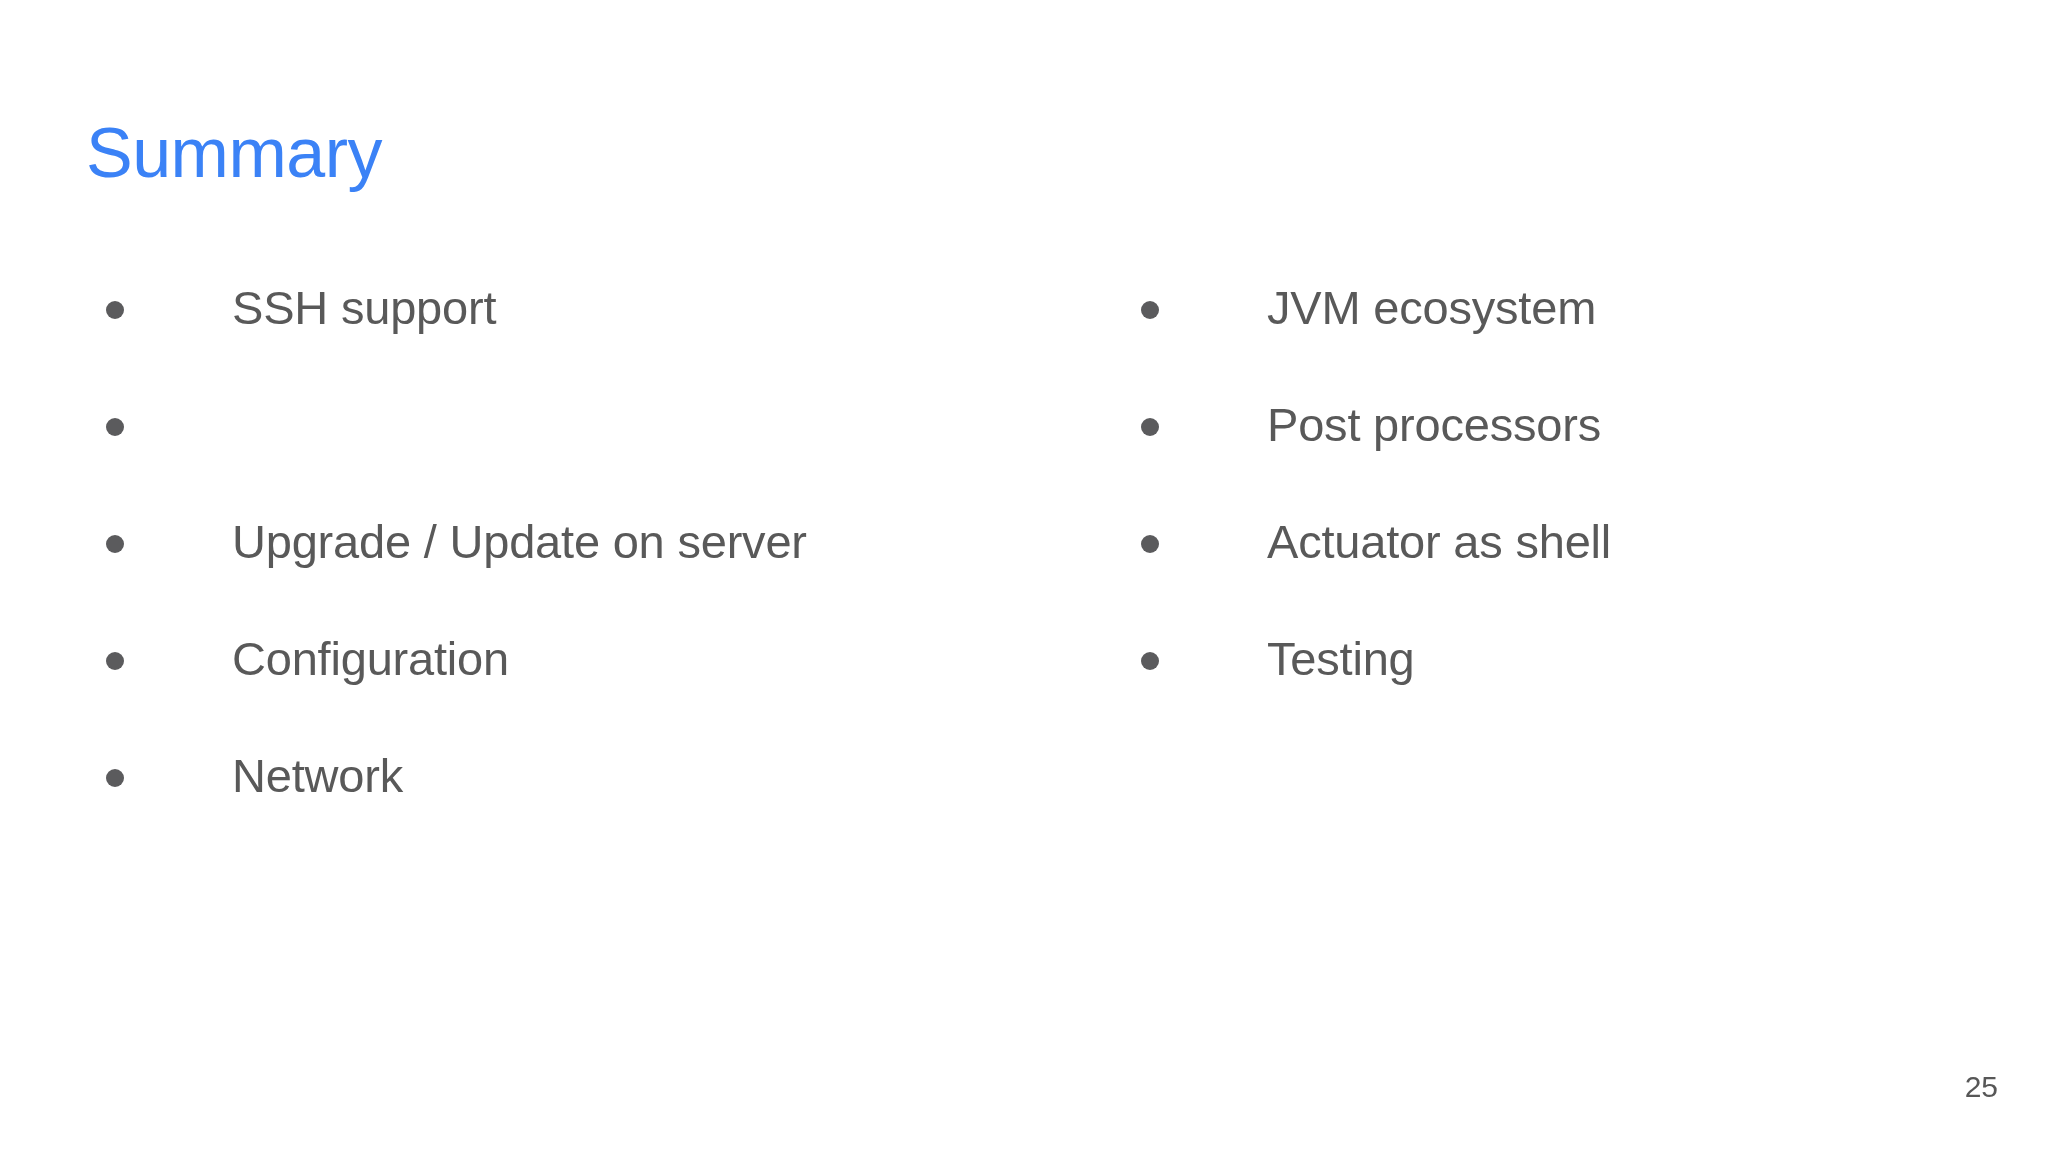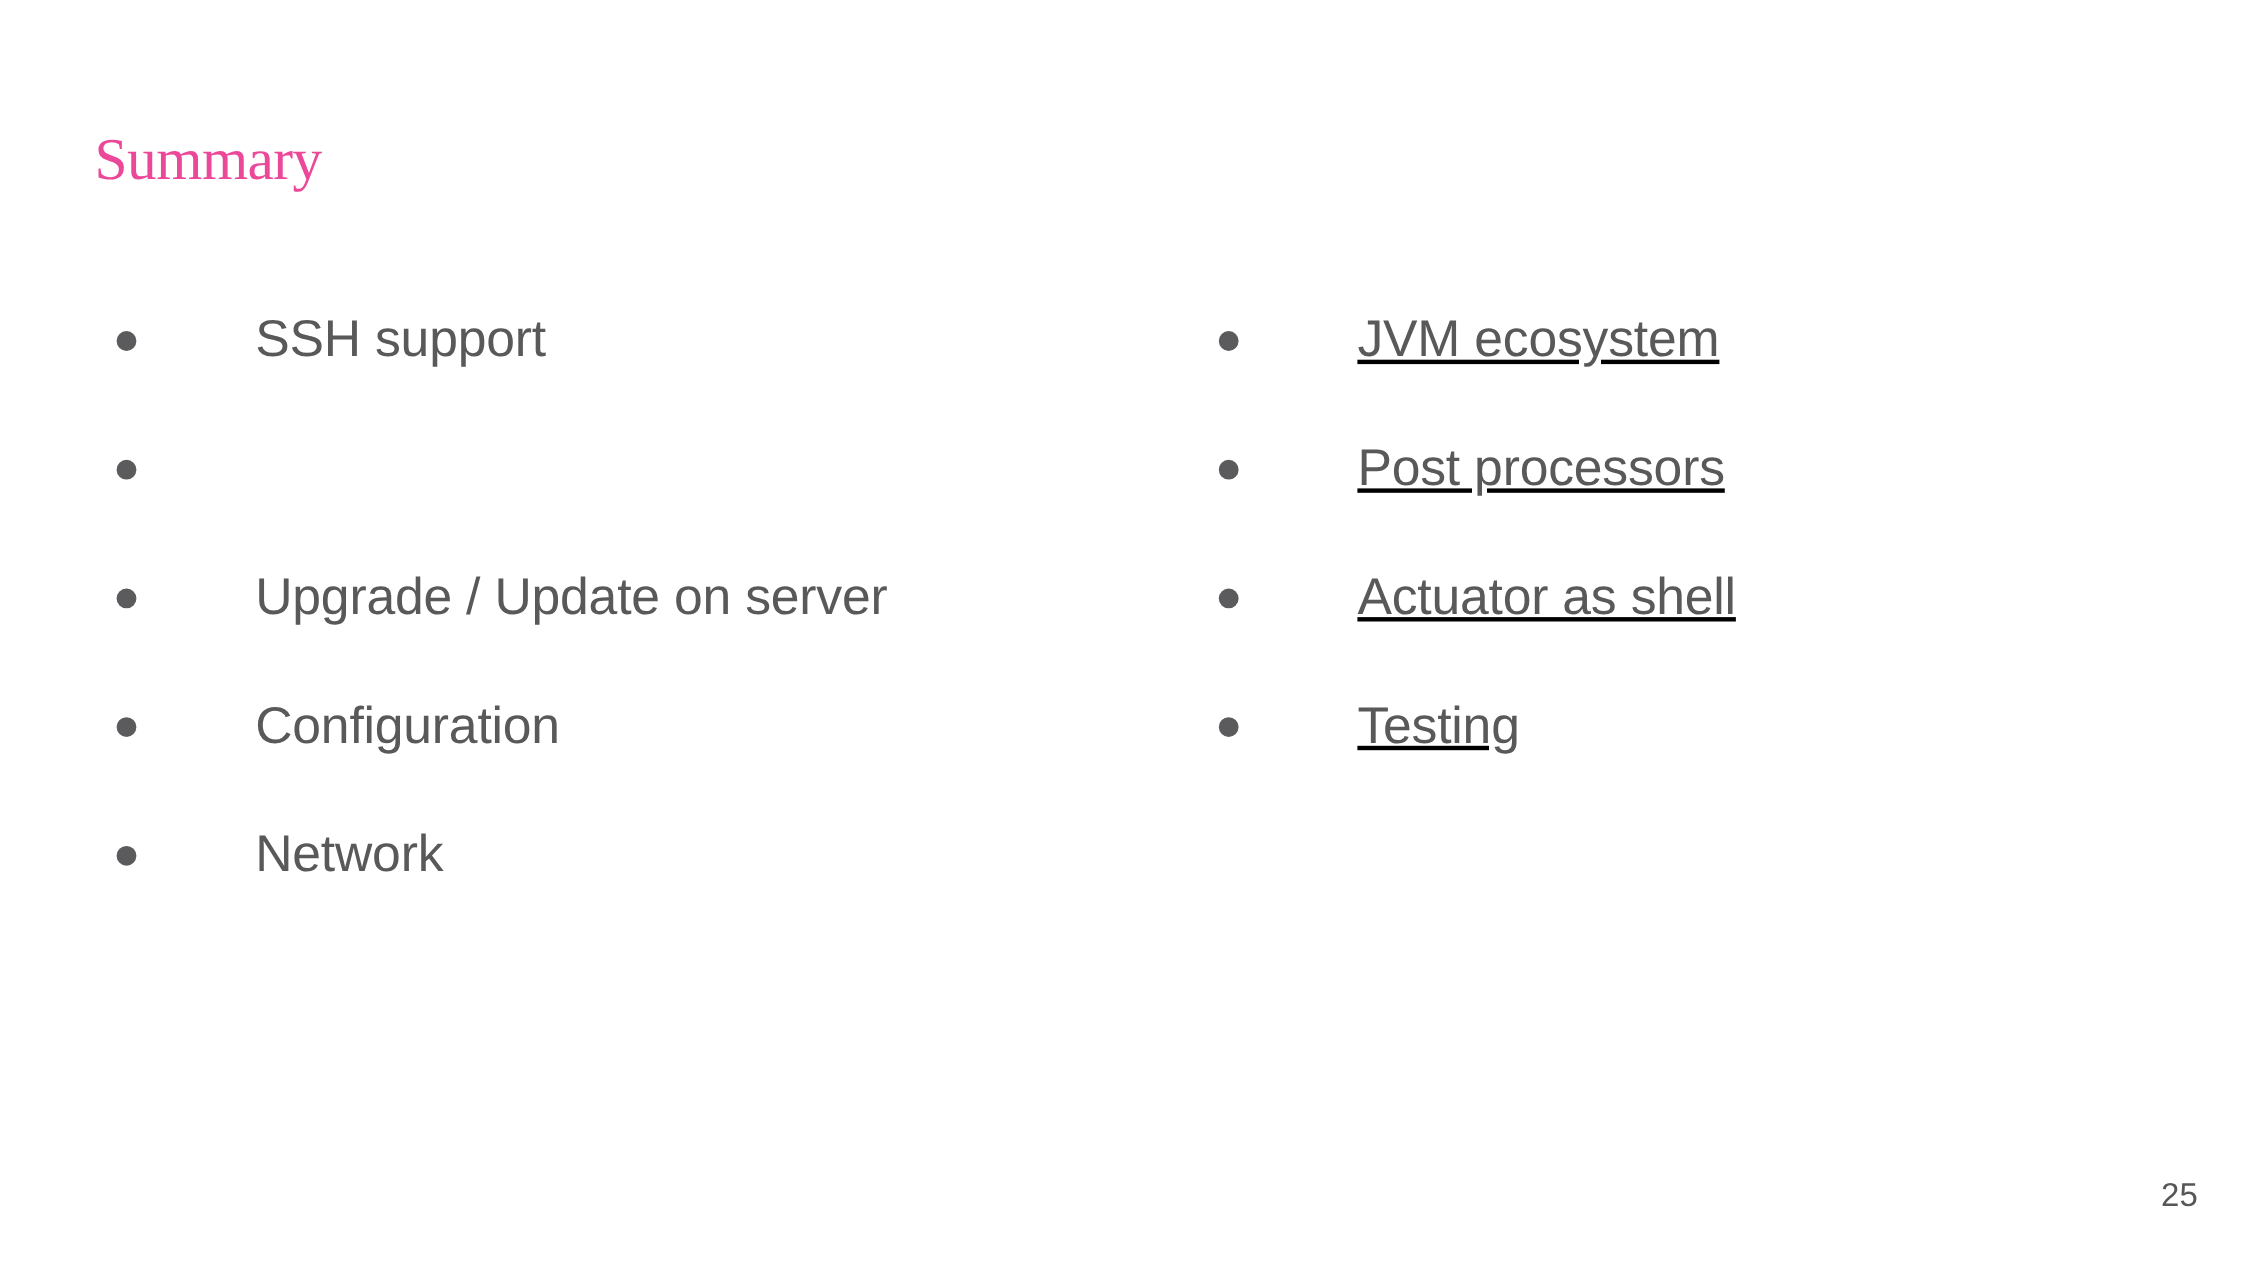--- a/index.html
+++ b/index.html
@@ -17,42 +17,41 @@
     height: 1152px;
     background: #ffffff;
     overflow: hidden;
     box-sizing: border-box;
   }
 
   .slide-title {
     position: absolute;
     left: 86px;
     top: 118px;
-    font-size: 54px;
+    font-size: 70px;
     line-height: 1.0;
     font-weight: 400;
-    color: #ec4899;
+    color: #3b82f6;
     letter-spacing: -0.5px;
     white-space: nowrap;
-    font-family: Liberation Serif, serif;
   }
 
   .body-columns {
     position: absolute;
     left: 0;
     top: 283px;
     width: 2048px;
   }
 
   .bullet-column {
     position: absolute;
     top: 0;
   }
   .bullet-column.left  { left: 106px;  width: 940px; }
-  .bullet-column.right { left: 1108px; width: 880px; text-decoration: underline; }
+  .bullet-column.right { left: 1141px; width: 880px; }
 
   .bullet-item {
     position: relative;
     height: 117px;
     display: flex;
     align-items: flex-start;
     box-sizing: border-box;
     gap: 46px;
   }
 

